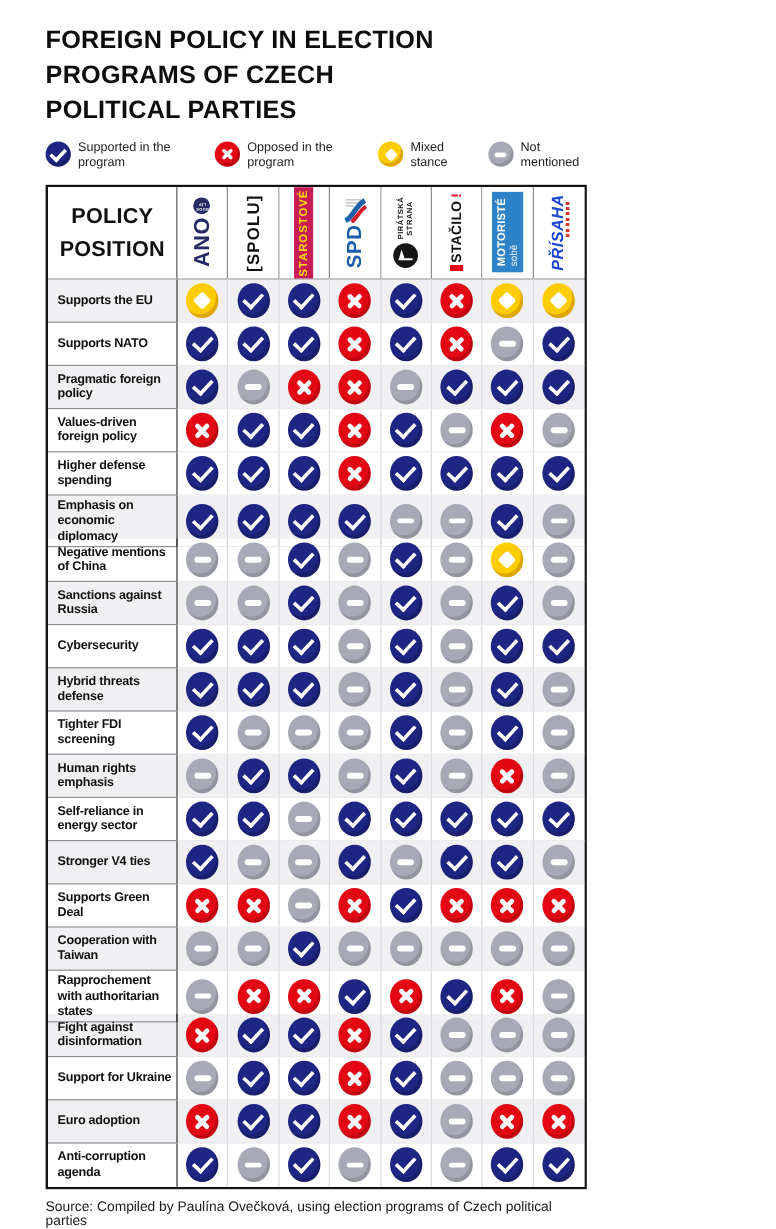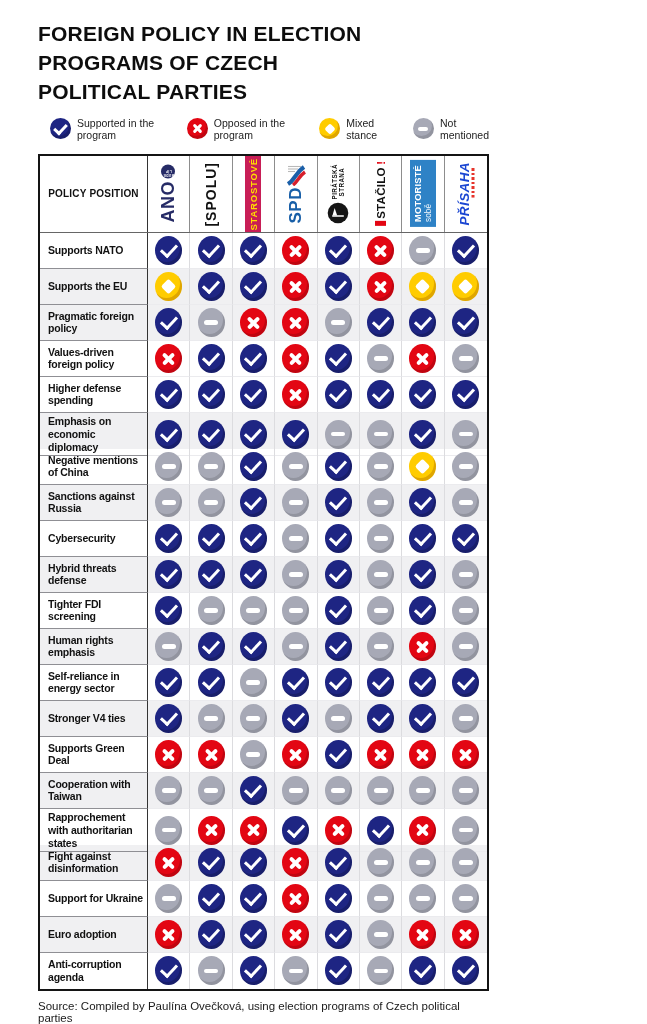--- a/index.html
+++ b/index.html
@@ -8,21 +8,21 @@
     padding:18px 38px 0 38px;background:#fff;overflow:hidden;
     font-family:"Liberation Sans",sans-serif;color:#111;position:relative;
   }
   
   .title{
     font-size:21px;font-weight:800;line-height:1.38;letter-spacing:.2px;
     color:#0d0d0d;margin:2px 0 10px 0;white-space:pre-line;
   }
   
   .legend{display:flex;align-items:center;gap:15px;margin:0 0 13px 0;}
-  .legend-item{display:flex;align-items:center;gap:6px;margin-left:12px;}
+  .legend-item{display:flex;align-items:center;gap:6px;}
   .legend-label{font-size:10.5px;color:#222;}
   
   .badge{display:flex;align-items:center;justify-content:center;width:27px;height:29px;border-radius:50%;flex:0 0 auto;}
   .badge.supported{background:var(--supported,#1E2583);box-shadow:inset -2px -3px 0 rgba(0,0,0,.18);}
   .badge.opposed{background:var(--opposed,#E30613);box-shadow:inset -2px -3px 0 rgba(0,0,0,.15);}
   .badge.mixed{background:var(--mixed,#FFCC00);box-shadow:inset -2px -3px 0 rgba(185,120,0,.45);}
   .badge.not_mentioned{background:var(--not-mentioned,#A7A9B6);box-shadow:inset -2px -3px 0 rgba(0,0,0,.12);}
   .supported .glyph{width:13px;height:7px;border-left:3.5px solid #fff;border-bottom:3.5px solid #fff;transform:rotate(-47deg);margin-bottom:3px;}
   .opposed .glyph{position:relative;width:15px;height:15px;}
   .opposed .glyph::before,.opposed .glyph::after{content:"";position:absolute;left:0;top:5.6px;width:15px;height:3.8px;background:#fff;border-radius:2px;}
@@ -35,21 +35,21 @@
   .sm.supported .glyph{width:10px;height:5px;border-left-width:3px;border-bottom-width:3px;margin-bottom:2px;}
   .sm.opposed .glyph{width:11px;height:11px;}
   .sm.opposed .glyph::before,.sm.opposed .glyph::after{width:11px;height:3px;top:4px;}
   .sm.mixed .glyph{width:8px;height:8px;border-radius:2px;}
   .sm.not_mentioned .glyph{width:10px;height:3.5px;}
   
   .ptable{border:2px solid #141414;background:#fff;}
   .thead{display:grid;grid-template-columns:108px repeat(8,1fr);height:76px;border-bottom:1px solid #666;}
   .hcell{border-right:1px solid #8d8d8d;display:flex;align-items:center;justify-content:center;overflow:hidden;background:#fff;}
   .hcell:last-child{border-right:none;}
-  .corner{font-weight:800;font-size:10px;line-height:1.5;text-align:center;letter-spacing:.2px;border-right:1.5px solid #333;}
+  .corner{font-weight:800;font-size:18px;line-height:1.5;text-align:center;letter-spacing:.2px;border-right:1.5px solid #333;}
   .trow{display:grid;grid-template-columns:108px repeat(8,1fr);height:36px;background:#fff;}
   .trow.alt{background:#f0f0f2;}
   .label-cell{display:flex;align-items:center;padding:2px 3px 2px 8px;font-weight:700;font-size:10.5px;line-height:1.22;letter-spacing:-.2px;border-right:1.5px solid #333;border-bottom:1px solid #8f8f94;}
   .trow:last-child .label-cell{border-bottom:none;}
   .icon-cell{display:flex;align-items:center;justify-content:center;border-right:1px solid #dcdcdf;border-bottom:1px solid #ebebee;}
   .icon-cell:last-child{border-right:none;}
   .trow:last-child .icon-cell{border-bottom:none;}
   
   .vtext{writing-mode:vertical-rl;transform:rotate(180deg);}
   .logo-ano{writing-mode:vertical-rl;transform:rotate(180deg);display:flex;align-items:center;gap:2px;font-weight:800;font-size:18px;letter-spacing:.5px;color:var(--ano,#262B66);}
@@ -185,20 +185,63 @@
 
       <div class="hcell">
         <div class="vtext logo-prisaha">
           <span>PŘÍSAHA</span>
           <span class="prisaha-tag"></span>
         </div>
       </div>
     </div>
 
     <div>
+        <div class="trow alt">
+          <div class="label-cell">Supports the EU</div>
+          <div class="icon-cell">
+            <span class="badge mixed">
+              <span class="glyph"></span>
+            </span>
+          </div>
+          <div class="icon-cell">
+            <span class="badge supported">
+              <span class="glyph"></span>
+            </span>
+          </div>
+          <div class="icon-cell">
+            <span class="badge supported">
+              <span class="glyph"></span>
+            </span>
+          </div>
+          <div class="icon-cell">
+            <span class="badge opposed">
+              <span class="glyph"></span>
+            </span>
+          </div>
+          <div class="icon-cell">
+            <span class="badge supported">
+              <span class="glyph"></span>
+            </span>
+          </div>
+          <div class="icon-cell">
+            <span class="badge opposed">
+              <span class="glyph"></span>
+            </span>
+          </div>
+          <div class="icon-cell">
+            <span class="badge mixed">
+              <span class="glyph"></span>
+            </span>
+          </div>
+          <div class="icon-cell">
+            <span class="badge mixed">
+              <span class="glyph"></span>
+            </span>
+          </div>
+        </div>
         <div class="trow">
           <div class="label-cell">Supports NATO</div>
           <div class="icon-cell">
             <span class="badge supported">
               <span class="glyph"></span>
             </span>
           </div>
           <div class="icon-cell">
             <span class="badge supported">
               <span class="glyph"></span>
@@ -224,63 +267,20 @@
               <span class="glyph"></span>
             </span>
           </div>
           <div class="icon-cell">
             <span class="badge not_mentioned">
               <span class="glyph"></span>
             </span>
           </div>
           <div class="icon-cell">
             <span class="badge supported">
-              <span class="glyph"></span>
-            </span>
-          </div>
-        </div>
-        <div class="trow alt">
-          <div class="label-cell">Supports the EU</div>
-          <div class="icon-cell">
-            <span class="badge mixed">
-              <span class="glyph"></span>
-            </span>
-          </div>
-          <div class="icon-cell">
-            <span class="badge supported">
-              <span class="glyph"></span>
-            </span>
-          </div>
-          <div class="icon-cell">
-            <span class="badge supported">
-              <span class="glyph"></span>
-            </span>
-          </div>
-          <div class="icon-cell">
-            <span class="badge opposed">
-              <span class="glyph"></span>
-            </span>
-          </div>
-          <div class="icon-cell">
-            <span class="badge supported">
-              <span class="glyph"></span>
-            </span>
-          </div>
-          <div class="icon-cell">
-            <span class="badge opposed">
-              <span class="glyph"></span>
-            </span>
-          </div>
-          <div class="icon-cell">
-            <span class="badge mixed">
-              <span class="glyph"></span>
-            </span>
-          </div>
-          <div class="icon-cell">
-            <span class="badge mixed">
               <span class="glyph"></span>
             </span>
           </div>
         </div>
         <div class="trow alt">
           <div class="label-cell">Pragmatic foreign policy</div>
           <div class="icon-cell">
             <span class="badge supported">
               <span class="glyph"></span>
             </span>

